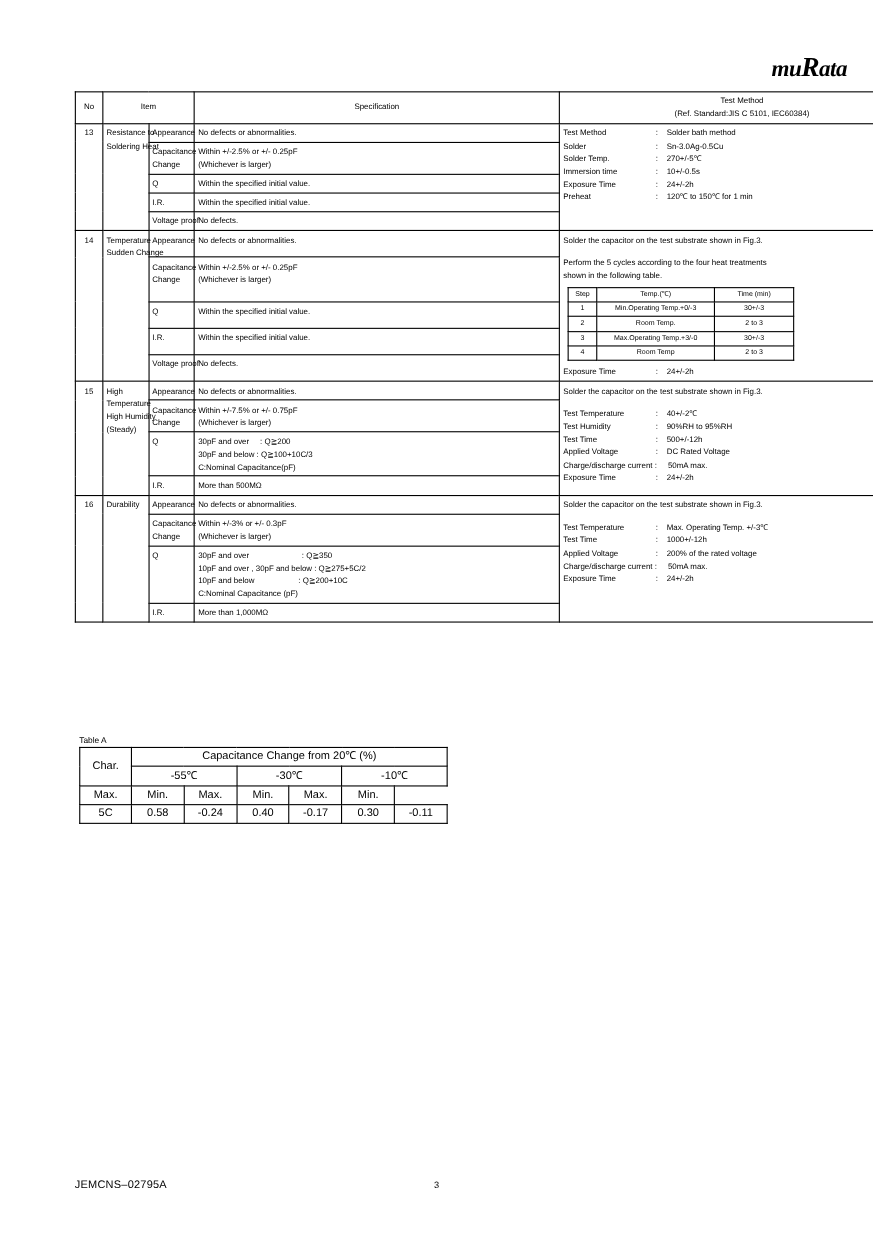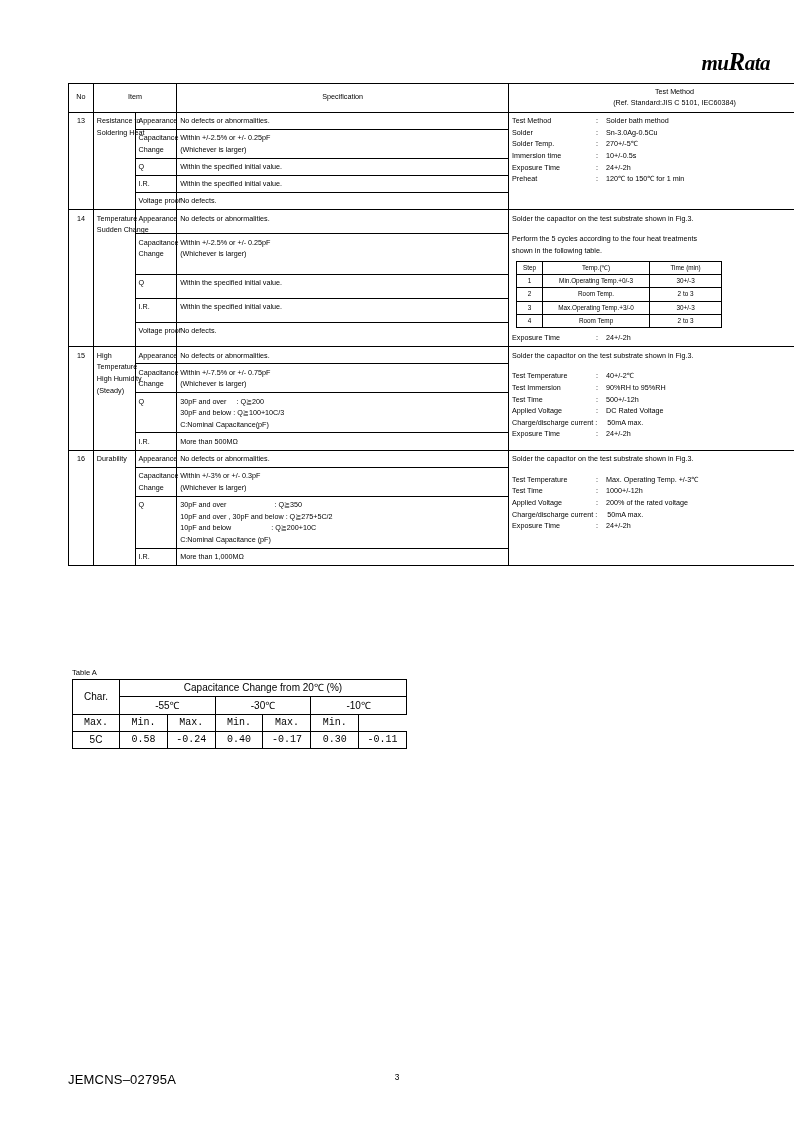--- a/index.html
+++ b/index.html
@@ -111,27 +111,27 @@
   }
   table.tA th, table.tA td {
     border: 1px solid #000;
     text-align: center;
     vertical-align: middle;
     font-weight: normal;
     padding: 1.4px 1px;
     line-height: 1.35;
   }
   .a-char { width: 47px; }
-  .a-cell { width: 48px; font-family: Liberation Mono, monospace; }
+  .a-cell { width: 48px; }
 
   
   .footer-code {
     position: absolute;
     left: 68px; top: 1072px;
-    font-size: 13px;
+    font-size: 10px;
     letter-spacing: 0.2px;
   }
   .footer-page {
     position: absolute;
     left: 0; top: 1072px;
     width: 794px;
     text-align: center;
     font-size: 8.4px;
   }
 </style>
@@ -305,21 +305,21 @@
           <td class="c-sub">
             <span class="ln">Appearance</span>
           </td>
           <td class="c-spec">
             <span class="ln">No defects or abnormalities.</span>
           </td>
           <td class="c-test" rowspan="4">
             <span class="ln">Solder the capacitor on the test substrate shown in Fig.3.</span>
             <span class="spacer"></span>
             <span class="kv"><span class="k">Test Temperature</span><span class="s">:</span><span class="v">40+/-2℃</span></span>
-            <span class="kv"><span class="k">Test Immersion</span><span class="s">:</span><span class="v">90%RH to 95%RH</span></span>
+            <span class="kv"><span class="k">Test Humidity</span><span class="s">:</span><span class="v">90%RH to 95%RH</span></span>
             <span class="kv"><span class="k">Test Time</span><span class="s">:</span><span class="v">500+/-12h</span></span>
             <span class="kv"><span class="k">Applied Voltage</span><span class="s">:</span><span class="v">DC Rated Voltage</span></span>
             <span class="kv wide"><span class="k">Charge/discharge current :</span><span class="s"></span><span class="v">50mA max.</span></span>
             <span class="kv"><span class="k">Exposure Time</span><span class="s">:</span><span class="v">24+/-2h</span></span>
           </td>
         </tr>
         <tr>
           <td class="c-sub">
             <span class="ln">Capacitance</span>
             <span class="ln">Change</span>

